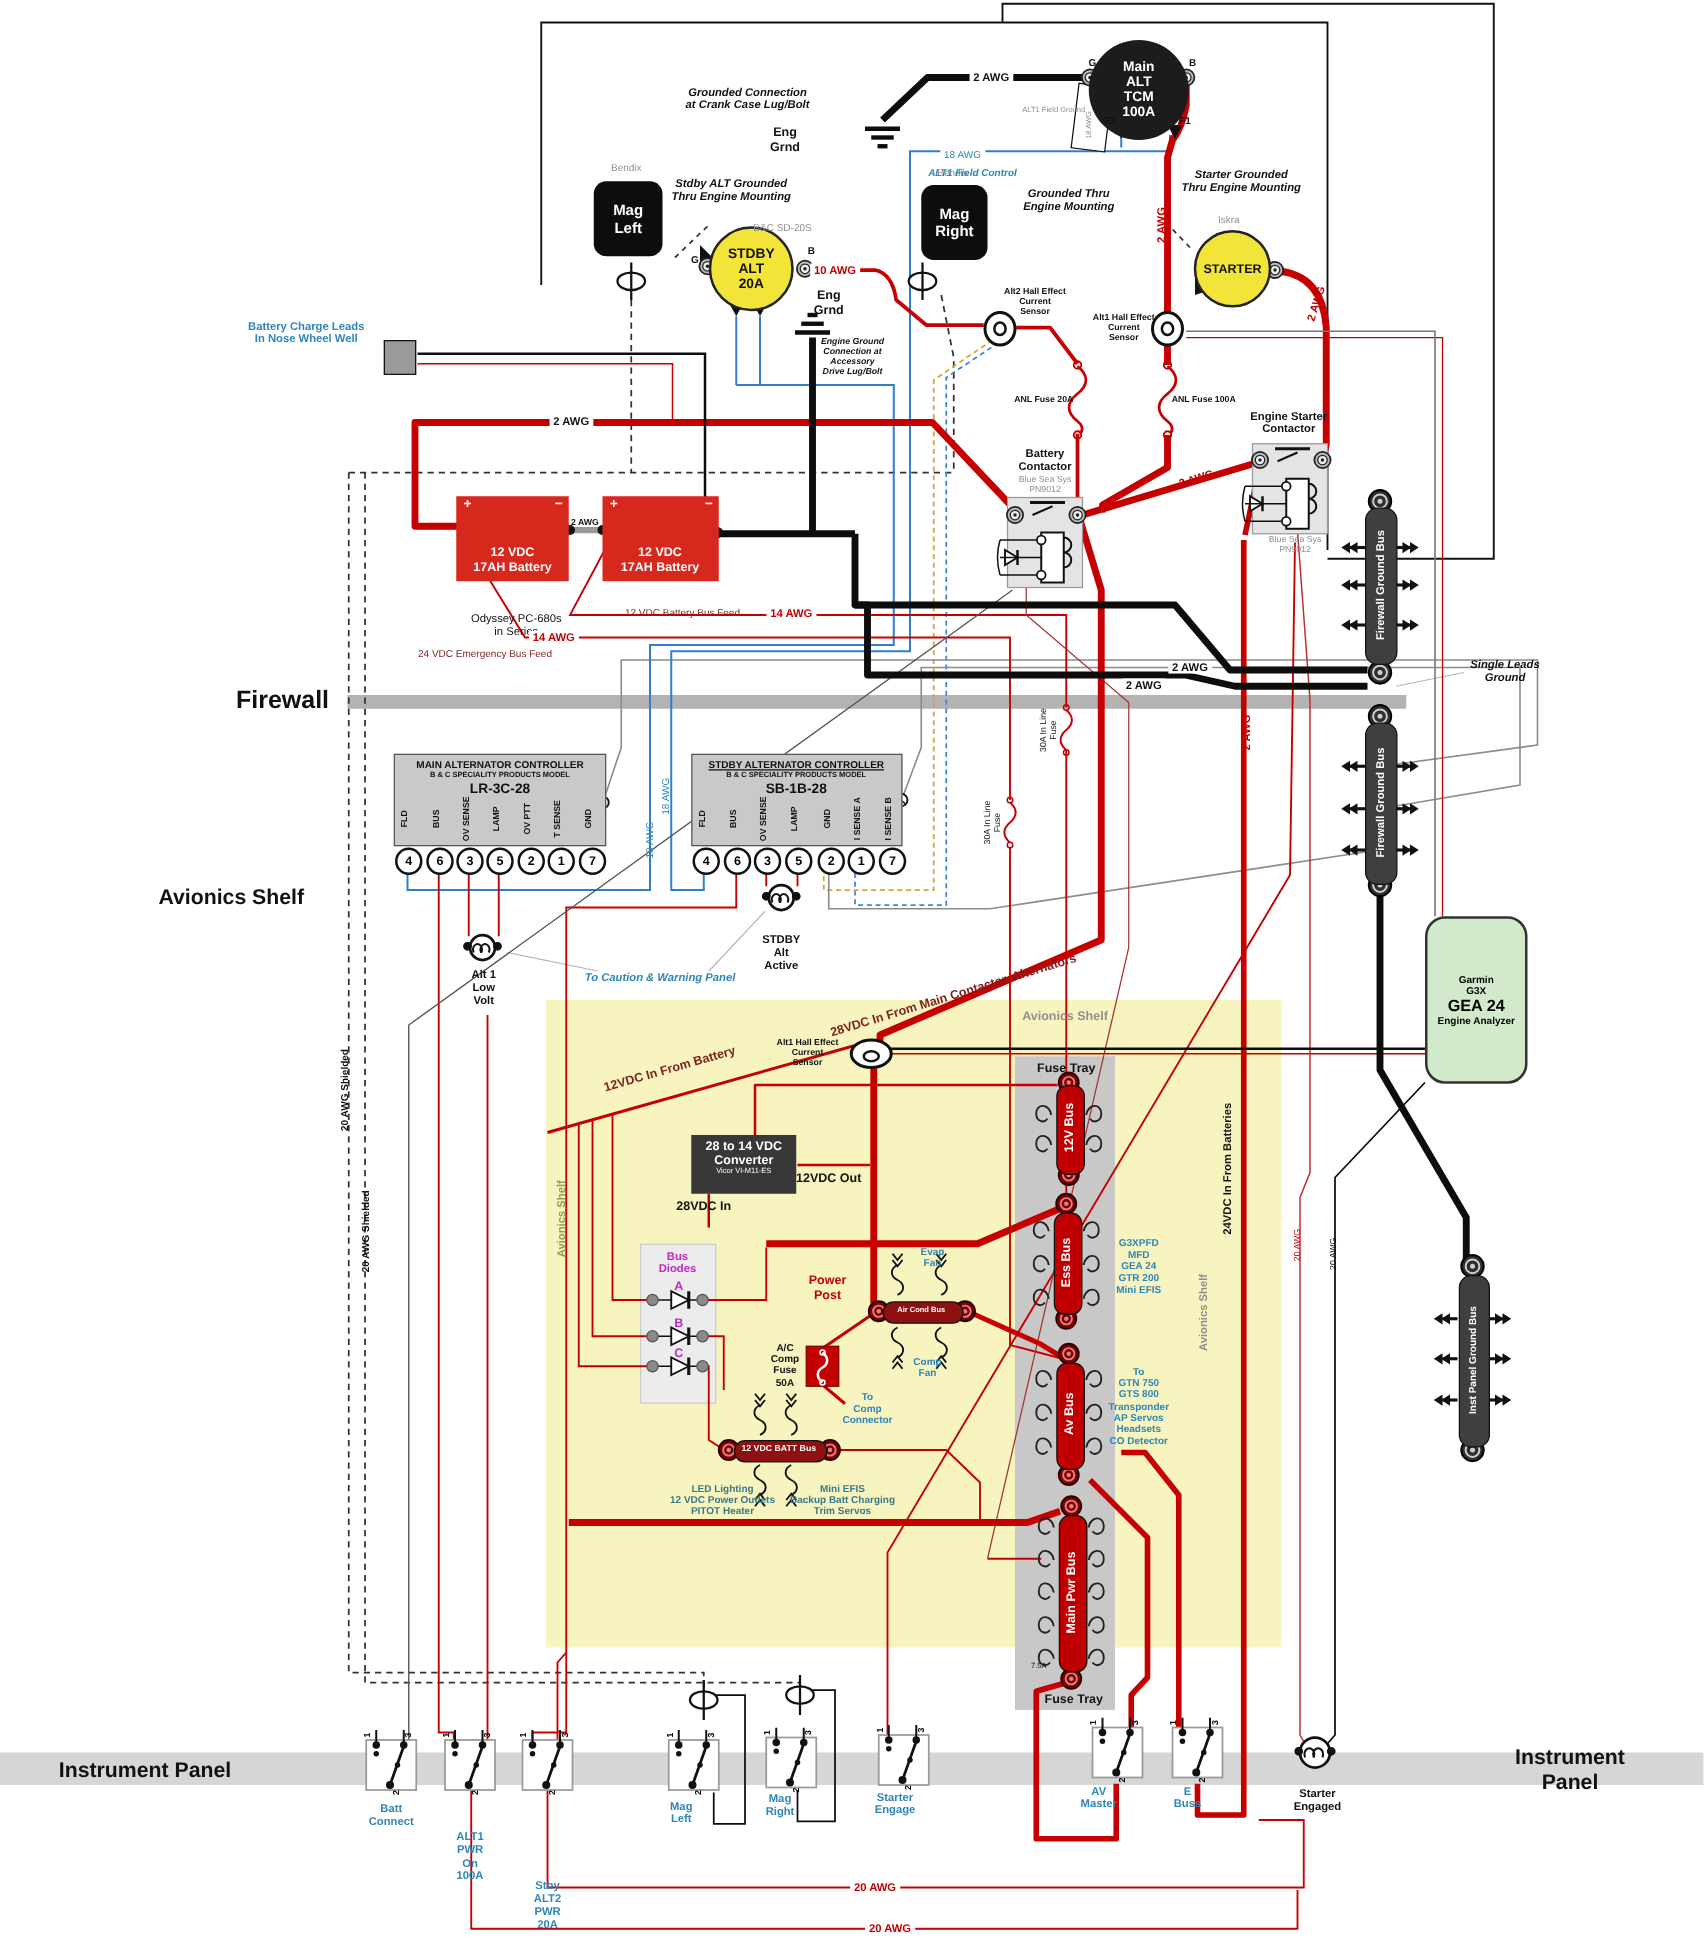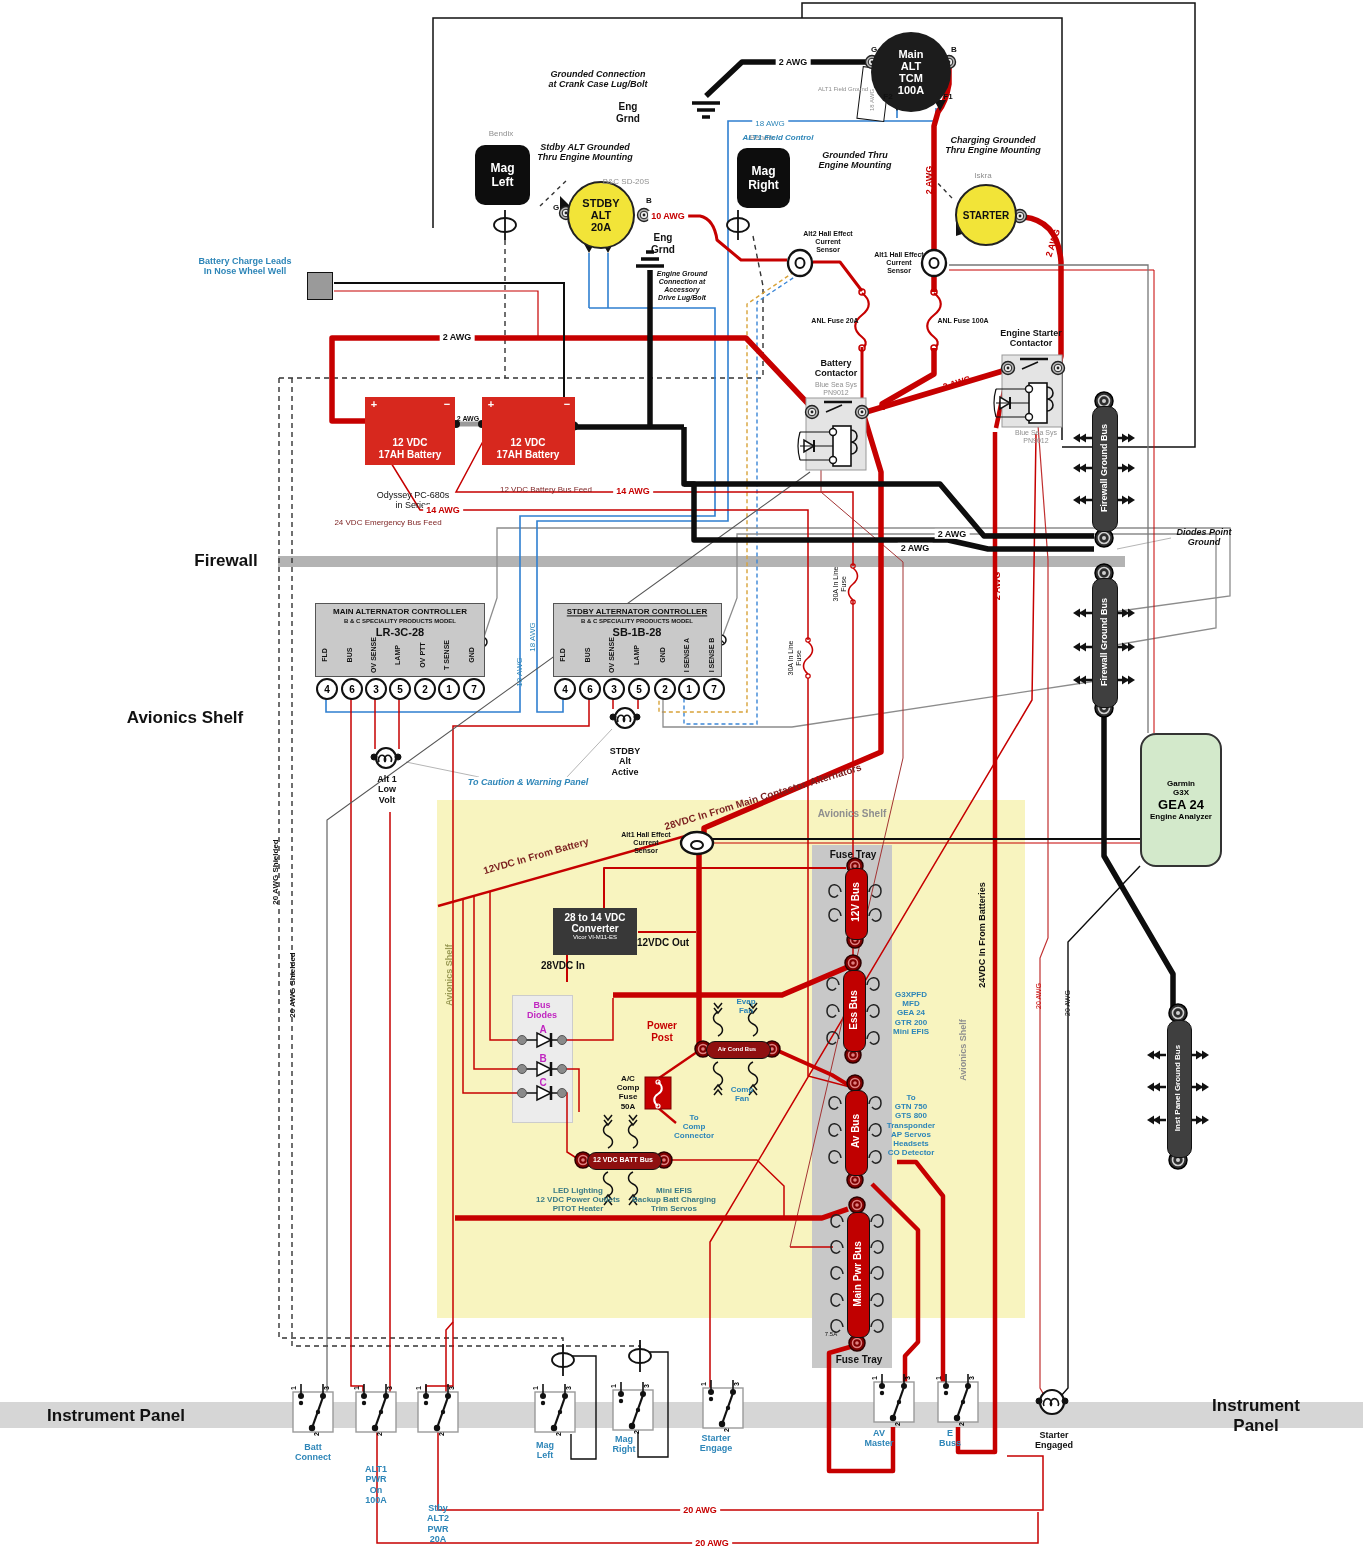--- a/index.html
+++ b/index.html
@@ -5,21 +5,21 @@
   html,body{margin:0;padding:0;background:#fff;}
   #stage{position:relative;width:1363px;height:1550px;background:#fff;overflow:hidden;
          font-family:"Liberation Sans",sans-serif;}
   .abs{position:absolute;}
   svg{position:absolute;left:0;top:0;}
   
   .lbl{position:absolute;transform:translate(-50%,-50%);white-space:pre-line;text-align:center;
        font-size:9px;color:#111;line-height:1.15;z-index:30;}
   .b{font-weight:bold;} .i{font-style:italic;}
   .s6{font-size:6px;} .s7{font-size:7px;} .s8{font-size:8px;} .s9{font-size:9px;}
-  .s10{font-size:10px;} .s11{font-size:11px;} .s13{font-size:13px;} .s17{font-size:17px;} .s19{font-size:17px;}
+  .s10{font-size:10px;} .s11{font-size:11px;} .s13{font-size:13px;} .s17{font-size:17px;} .s19{font-size:20px;}
   .red{color:#c60000;} .dkr{color:#7b1f1f;} .blue{color:#2e86b8;} .gray{color:#8f8f8f;}
   .olv{color:#9a9a55;} .wht{color:#fff;}
   .r90{transform:translate(-50%,-50%) rotate(-90deg);}
   .bg{background:#fff;padding:0 3px;}
   .comp{position:absolute;box-sizing:border-box;z-index:20;}
   .blackbox{background:#0d0d0d;border-radius:10px;color:#fff;display:flex;align-items:center;
             justify-content:center;text-align:center;font-weight:bold;font-size:12px;line-height:1.2;white-space:pre-line;}
   .circ{border-radius:50%;display:flex;align-items:center;justify-content:center;text-align:center;
         font-weight:bold;white-space:pre-line;box-sizing:border-box;}
   .ctrl{background:#c9c9c9;border:1.5px solid #555;}
@@ -564,21 +564,21 @@
   <div class="lbl b s10" style="left:663px;top:243px;">Eng
 Grnd</div>
   <div class="lbl b i s7" style="left:682px;top:286px;">Engine Ground
 Connection at
 Accessory
 Drive Lug/Bolt</div>
   <div class="lbl b i s9" style="left:855px;top:160px;">Grounded Thru
 Engine Mounting</div>
   <div class="lbl s8 blue bg" style="left:770px;top:124px;">18 AWG</div>
   <div class="lbl b i s8 blue" style="left:778px;top:138px;">ALT1 Field Control</div>
-  <div class="lbl b i s9" style="left:993px;top:145px;">Charging Grounded
+  <div class="lbl b i s9" style="left:993px;top:145px;">Starter Grounded
 Thru Engine Mounting</div>
   <div class="lbl s8 gray" style="left:983px;top:176px;">Iskra</div>
   <div class="lbl b s9 red r90" style="left:929px;top:180px;">2 AWG</div>
   <div class="lbl b s9 red" style="left:1053px;top:243px;transform:translate(-50%,-50%) rotate(-72deg);">2 AWG</div>
   <div class="lbl b s7" style="left:828px;top:242px;">Alt2 Hall Effect
 Current
 Sensor</div>
   <div class="lbl b s7" style="left:899px;top:263px;">Alt1 Hall Effect
 Current
 Sensor</div>
@@ -599,21 +599,21 @@
   <div class="lbl b s7" style="left:468px;top:419px;">2 AWG</div>
   <div class="lbl s9" style="left:413px;top:500px;">Odyssey PC-680s
 in Series</div>
   <div class="lbl s8 dkr" style="left:546px;top:490px;">12 VDC Battery Bus Feed</div>
   <div class="lbl b s9 red bg" style="left:633px;top:491px;">14 AWG</div>
   <div class="lbl b s9 red bg" style="left:443px;top:510px;">14 AWG</div>
   <div class="lbl s8 dkr" style="left:388px;top:523px;">24 VDC Emergency Bus Feed</div>
   <div class="lbl b s19" style="left:226px;top:561px;">Firewall</div>
   <div class="lbl b s9 bg" style="left:952px;top:534px;">2 AWG</div>
   <div class="lbl b s9 bg" style="left:915px;top:548px;">2 AWG</div>
-  <div class="lbl b i s9" style="left:1204px;top:537px;">Diodes Point
+  <div class="lbl b i s9" style="left:1204px;top:537px;">Single Leads
 Ground</div>
   <div class="lbl b s9 red r90" style="left:997px;top:586px;">2 AWG</div>
   <div class="lbl s7 r90" style="left:840px;top:584px;width:52px;">30A In Line
 Fuse</div>
   <div class="lbl s7 r90" style="left:795px;top:658px;width:52px;">30A In Line
 Fuse</div>
   <div class="lbl s8 blue r90" style="left:520px;top:672px;">18 AWG</div>
   <div class="lbl s8 blue r90" style="left:533px;top:637px;">18 AWG</div>
   <div class="lbl b s17" style="left:185px;top:718px;">Avionics Shelf</div>
   <div class="lbl b s9" style="left:387px;top:790px;">Alt 1

